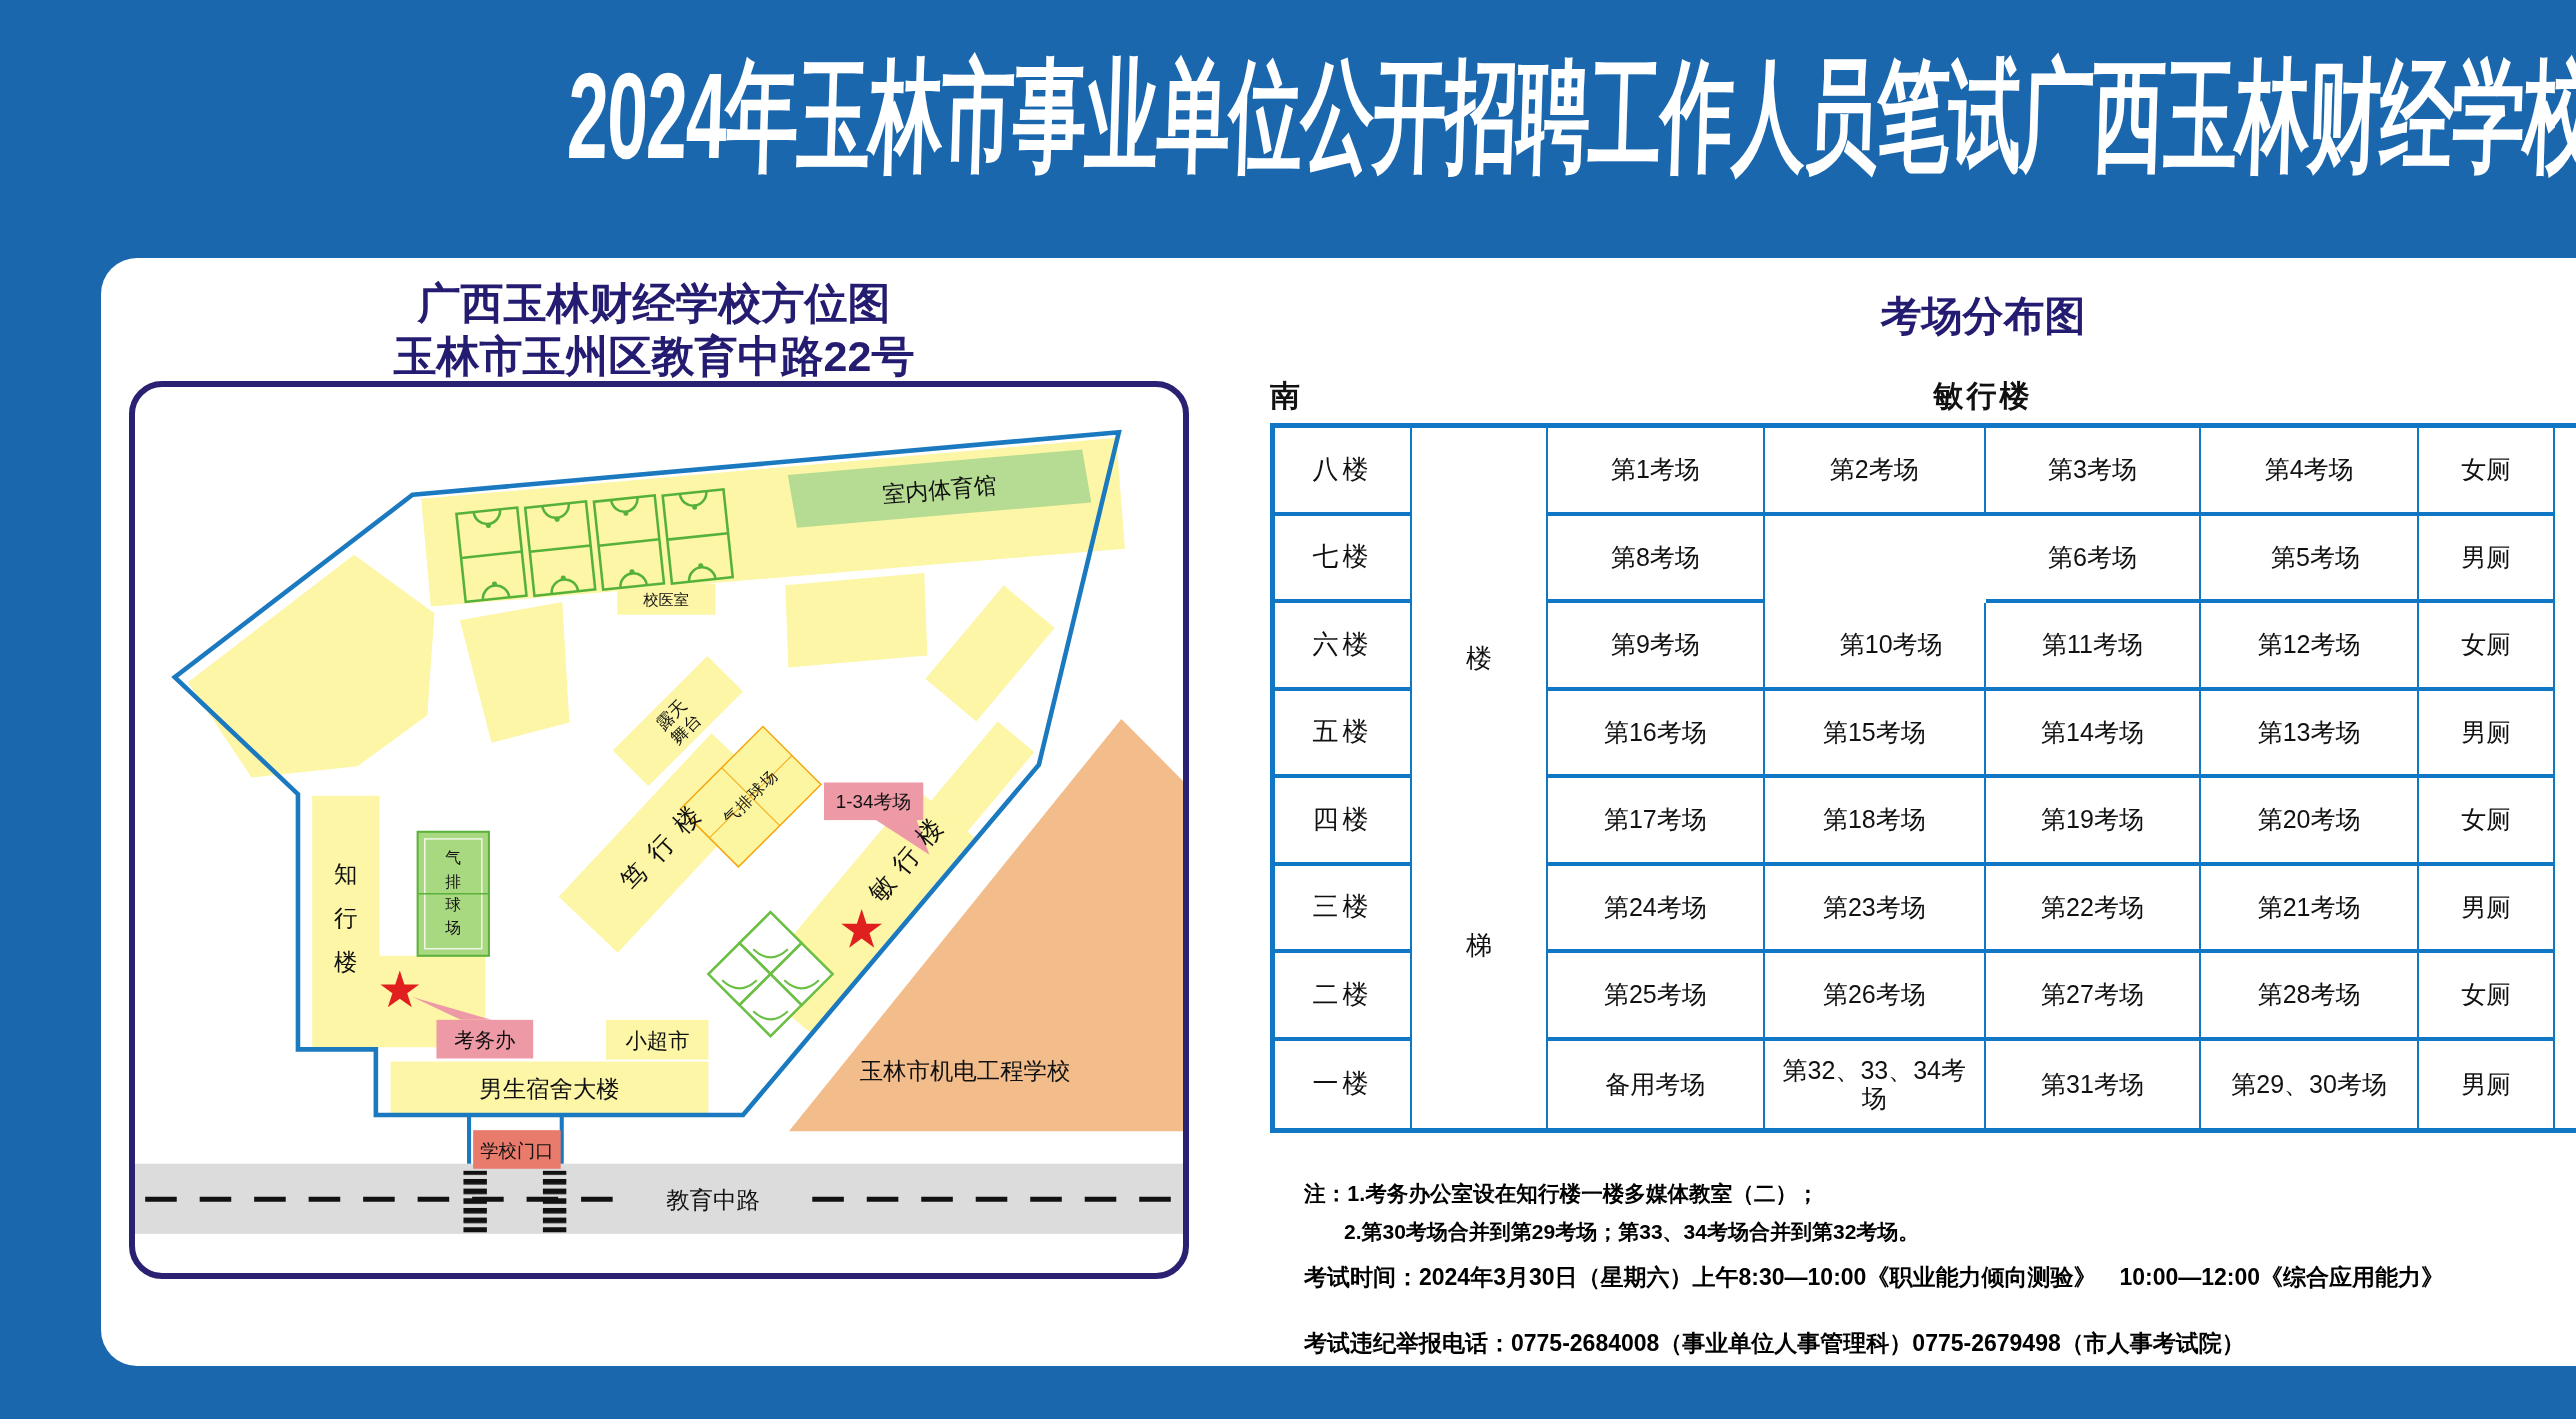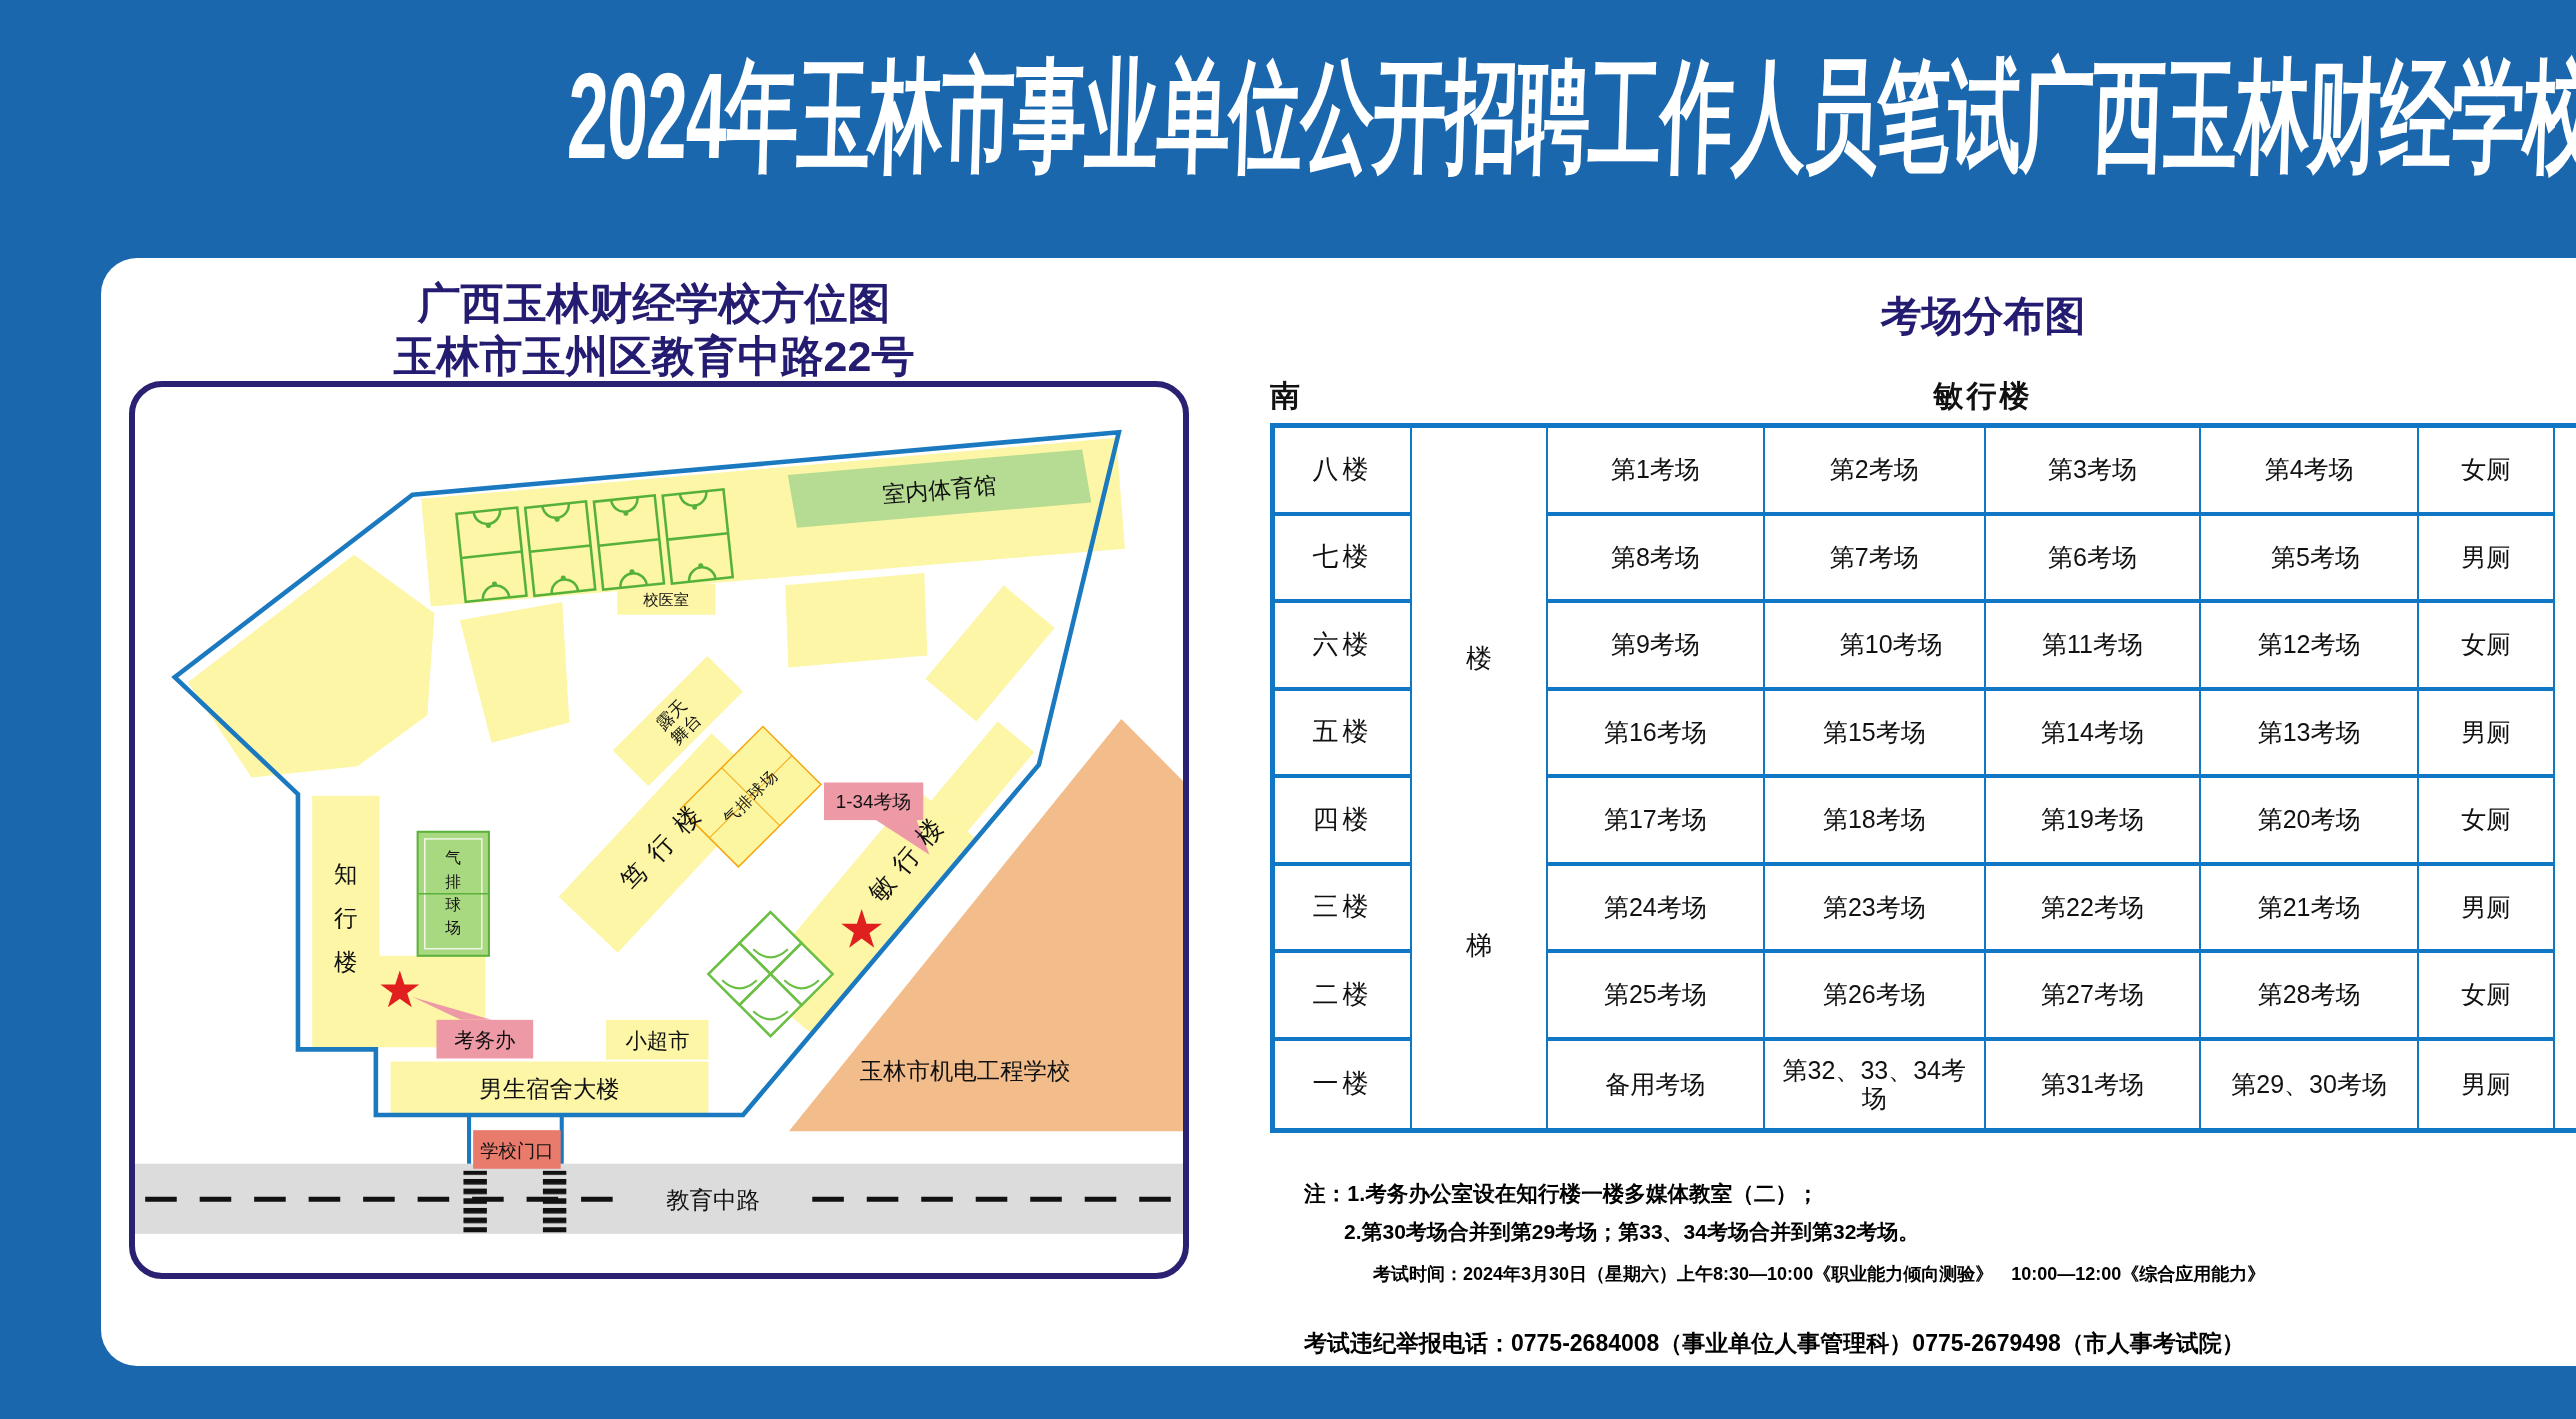--- a/index.html
+++ b/index.html
@@ -65,21 +65,21 @@
   .stair-ch{
     position:absolute;left:0;right:0;text-align:center;
     font-size:26px;color:#111;transform:translateY(-50%);
   }
   .stair-up{top:33%;}
   .stair-low{top:74%;}
   
   .note{color:#000;font-weight:bold;white-space:nowrap;margin-left:44px;}
   .note.n1{left:1260px;top:1179px;font-size:21.6px;}
   .note.n2{left:1300px;top:1218px;font-size:21px;}
-  .note.n3{left:1329px;top:1262px;font-size:18px;text-align:right;}
+  .note.n3{left:1260px;top:1262px;font-size:23px;text-align:right;}
   .note.n4{left:1260px;top:1328px;font-size:23px;}
 </style>
 </head>
 <body>
 
 <div class="abs main-title">2024年玉林市事业单位公开招聘工作人员笔试广西玉林财经学校考点考场示意图</div>
 
 <div class="abs panel"></div>
 
 <div class="abs map-title l1">广西玉林财经学校方位图</div>
@@ -226,21 +226,20 @@
 
 <div class="abs exam-table">
     <div class="cell floor-cell b-r b-b" style="grid-area: 1 / 1;">八楼</div>
     <div class="cell b-r b-b" style="grid-area: 1 / 3;">第1考场</div>
     <div class="cell b-r b-b" style="grid-area: 1 / 4;">第2考场</div>
     <div class="cell b-r b-b" style="grid-area: 1 / 5;">第3考场</div>
     <div class="cell b-r b-b" style="grid-area: 1 / 6;">第4考场</div>
     <div class="cell b-r b-b" style="grid-area: 1 / 7;">女厕</div>
     <div class="cell floor-cell b-r b-b" style="grid-area: 2 / 1;">七楼</div>
     <div class="cell b-r b-b" style="grid-area: 2 / 3;">第8考场</div>
-    <div class="cell b-r b-b" style="grid-area: 2 / 4;">第7考场</div>
     <div class="cell b-r b-b" style="grid-area: 2 / 5;">第6考场</div>
     <div class="cell b-r b-b" style="grid-area: 2 / 6; padding-left: 19px;">第5考场</div>
     <div class="cell b-r b-b" style="grid-area: 2 / 7;">男厕</div>
     <div class="cell floor-cell b-r b-b" style="grid-area: 3 / 1;">六楼</div>
     <div class="cell b-r b-b" style="grid-area: 3 / 3;">第9考场</div>
     <div class="cell b-r b-b" style="grid-area: 3 / 4; padding-left: 40px;">第10考场</div>
     <div class="cell b-r b-b" style="grid-area: 3 / 5;">第11考场</div>
     <div class="cell b-r b-b" style="grid-area: 3 / 6;">第12考场</div>
     <div class="cell b-r b-b" style="grid-area: 3 / 7;">女厕</div>
     <div class="cell floor-cell b-r b-b" style="grid-area: 4 / 1;">五楼</div>

